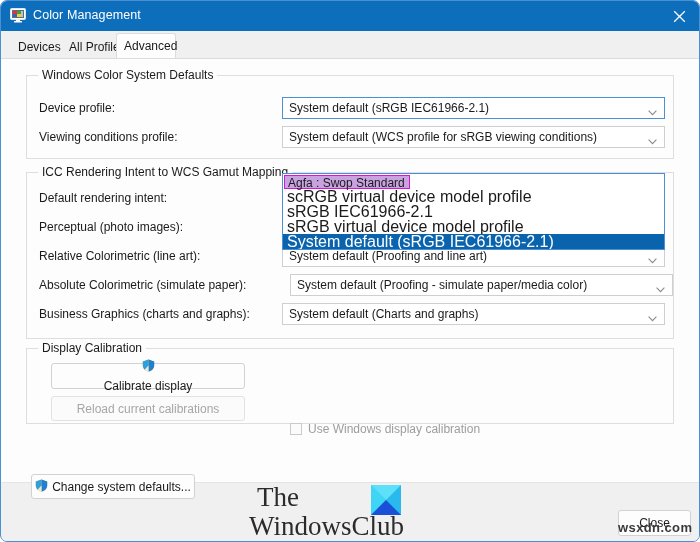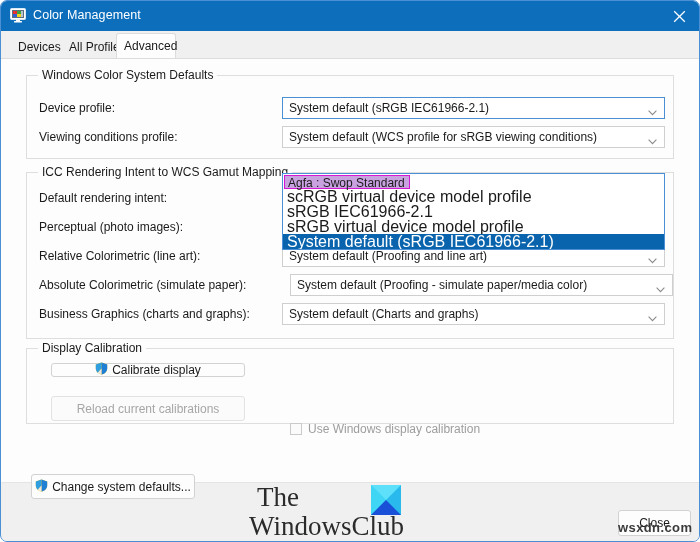--- a/index.html
+++ b/index.html
@@ -419,21 +419,21 @@
         <svg width="9" height="6" viewBox="0 0 9 6">
             <path d="M0.6 0.7 L4.5 4.6 L8.4 0.7" stroke="#8a8a8a" stroke-width="1.1" fill="none"></path>
           </svg>
       </span>
     </div>
 
     <div class="group" style="left:25px; top:289px; width:648px; height:76px;">
       <span class="group-title">Display Calibration</span>
     </div>
 
-    <div class="btn" style="left:50px; top:304px; width:194px; height:14px;">
+    <div class="btn" style="left:50px; top:304px; width:194px; height:26px;flex-direction:column;">
       <span>
         <svg width="13" height="13" viewBox="0 0 13 13">
           <path d="M6.5 0.6 L12.2 2.4 L12.2 6.5 C12.2 9.6 9.6 11.8 6.5 12.6 C3.4 11.8 0.8 9.6 0.8 6.5 L0.8 2.4 Z" fill="#f2c31a"></path>
           <path d="M6.5 0.6 L12.2 2.4 L12.2 6.5 C12.2 9.6 9.6 11.8 6.5 12.6 Z" fill="#1f7fd4"></path>
           <path d="M6.5 0.6 L0.8 2.4 L0.8 6.5 C0.8 8.2 1.6 9.7 2.8 10.8 L6.5 6.5 Z" fill="#2f9fe0"></path>
           <path d="M6.5 12.6 C5.0 12.2 3.7 11.6 2.8 10.8 L6.5 6.5 Z" fill="#e8e8e8"></path>
         </svg>
       </span>
       <span>Calibrate display</span>
     </div>

